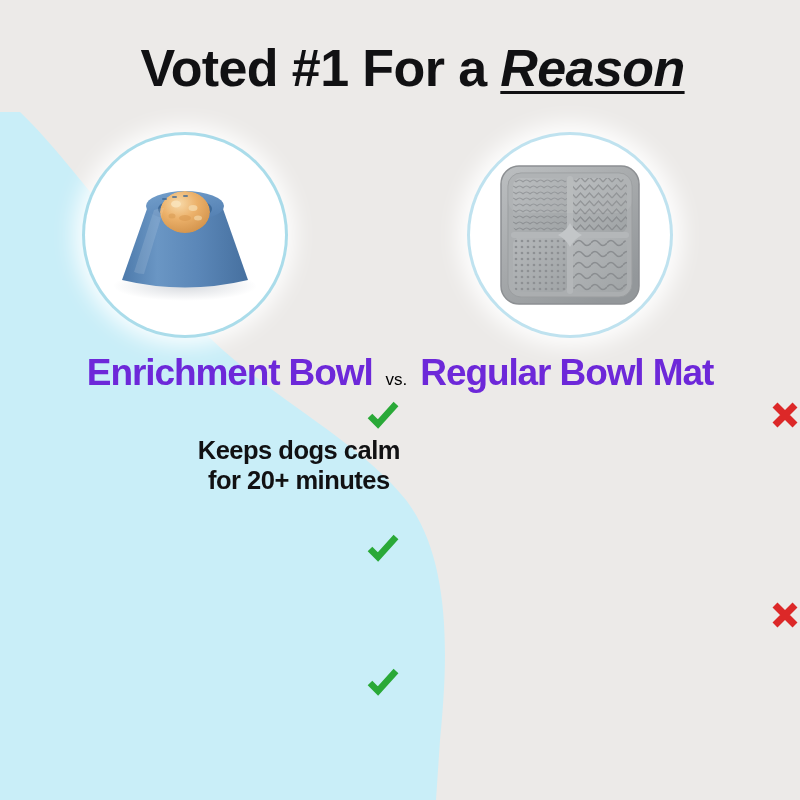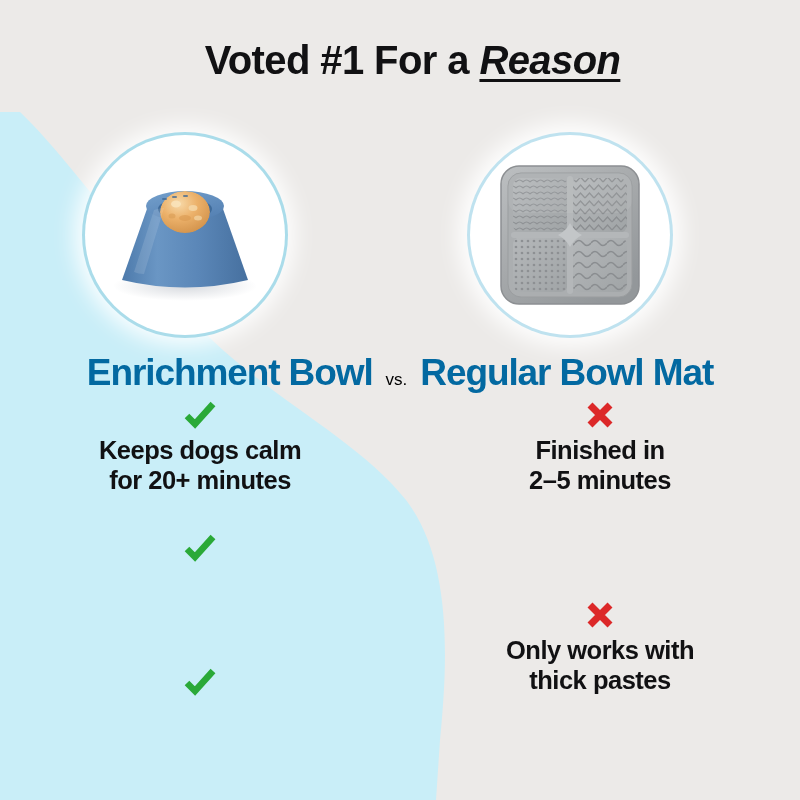--- a/index.html
+++ b/index.html
@@ -17,21 +17,21 @@
     position:absolute; left:0; top:0; width:800px; height:800px;
     pointer-events:none;
   }
 
   
   #title-wrap {
     position:absolute; top:38px; left:0; width:800px;
     text-align:center; z-index:5;
   }
   #title {
-    font-size:40px; font-weight:bold; color:#111113;
+    font-size:52px; font-weight:bold; color:#111113;
     letter-spacing:-0.6px; white-space:nowrap;margin-left:25px;
   }
   #title .emph {
     font-style:italic; font-weight:bold;
     text-decoration:underline;
     text-underline-offset:5px;
     text-decoration-thickness:3px;
   }
 
   
@@ -50,37 +50,37 @@
     box-shadow:0 0 0 3px #bfe2ef, 0 0 22px 12px rgba(255,255,255,0.95);
   }
 
   
   #headers {
     position:absolute; top:352px; left:0; width:800px;
     display:flex; align-items:baseline; justify-content:center;
     z-index:5;
   }
   .col-head {
-    font-size:37px; font-weight:bold; color:#0369a1;
+    font-size:37px; font-weight:bold; color:#6d28d9;
     letter-spacing:-1.1px; white-space:nowrap;
   }
   #vs-label {
     font-size:17px; font-weight:normal; color:#000000;
     margin:0 13px; white-space:nowrap;
   }
 
   
   #features {
     position:absolute; top:398px; left:0; width:800px; height:400px;
     display:flex; z-index:5;
   }
   .feat-col { width:50%; display:flex; flex-direction:column; }
   .feat-row {
     flex:1; display:flex; flex-direction:column;
-    align-items:center; justify-content:flex-start;
+    align-items:flex-end; justify-content:flex-start;
   }
   .mark { height:34px; display:flex; align-items:center; justify-content:center; }
   .mark svg { display:block; }
   .feat-text {
     margin-top:4px;
     font-size:25.5px; font-weight:bold; color:#111113;
     line-height:1.16; text-align:center; letter-spacing:-0.5px;
     white-space:pre-line;
   }
 </style>
@@ -252,29 +252,25 @@
   </div>
 
   <div class="feat-col">
 
     <div class="feat-row">
       <span class="mark">
         <svg width="30" height="28" viewBox="0 0 30 28">
           <path d="M5,4 L25,24 M25,4 L5,24" fill="none" stroke="#dc2828" stroke-width="7" stroke-linecap="butt"></path>
         </svg>
       </span>
-      <span class="feat-text">Finished in
-2–5 minutes</span>
     </div>
 
 
     <div class="feat-row">
       <span class="mark">
         <svg width="30" height="28" viewBox="0 0 30 28">
           <path d="M5,4 L25,24 M25,4 L5,24" fill="none" stroke="#dc2828" stroke-width="7" stroke-linecap="butt"></path>
         </svg>
       </span>
-      <span class="feat-text">Only works with
-thick pastes</span>
     </div>
 
   </div>
 </div>
 
 </body></html>

